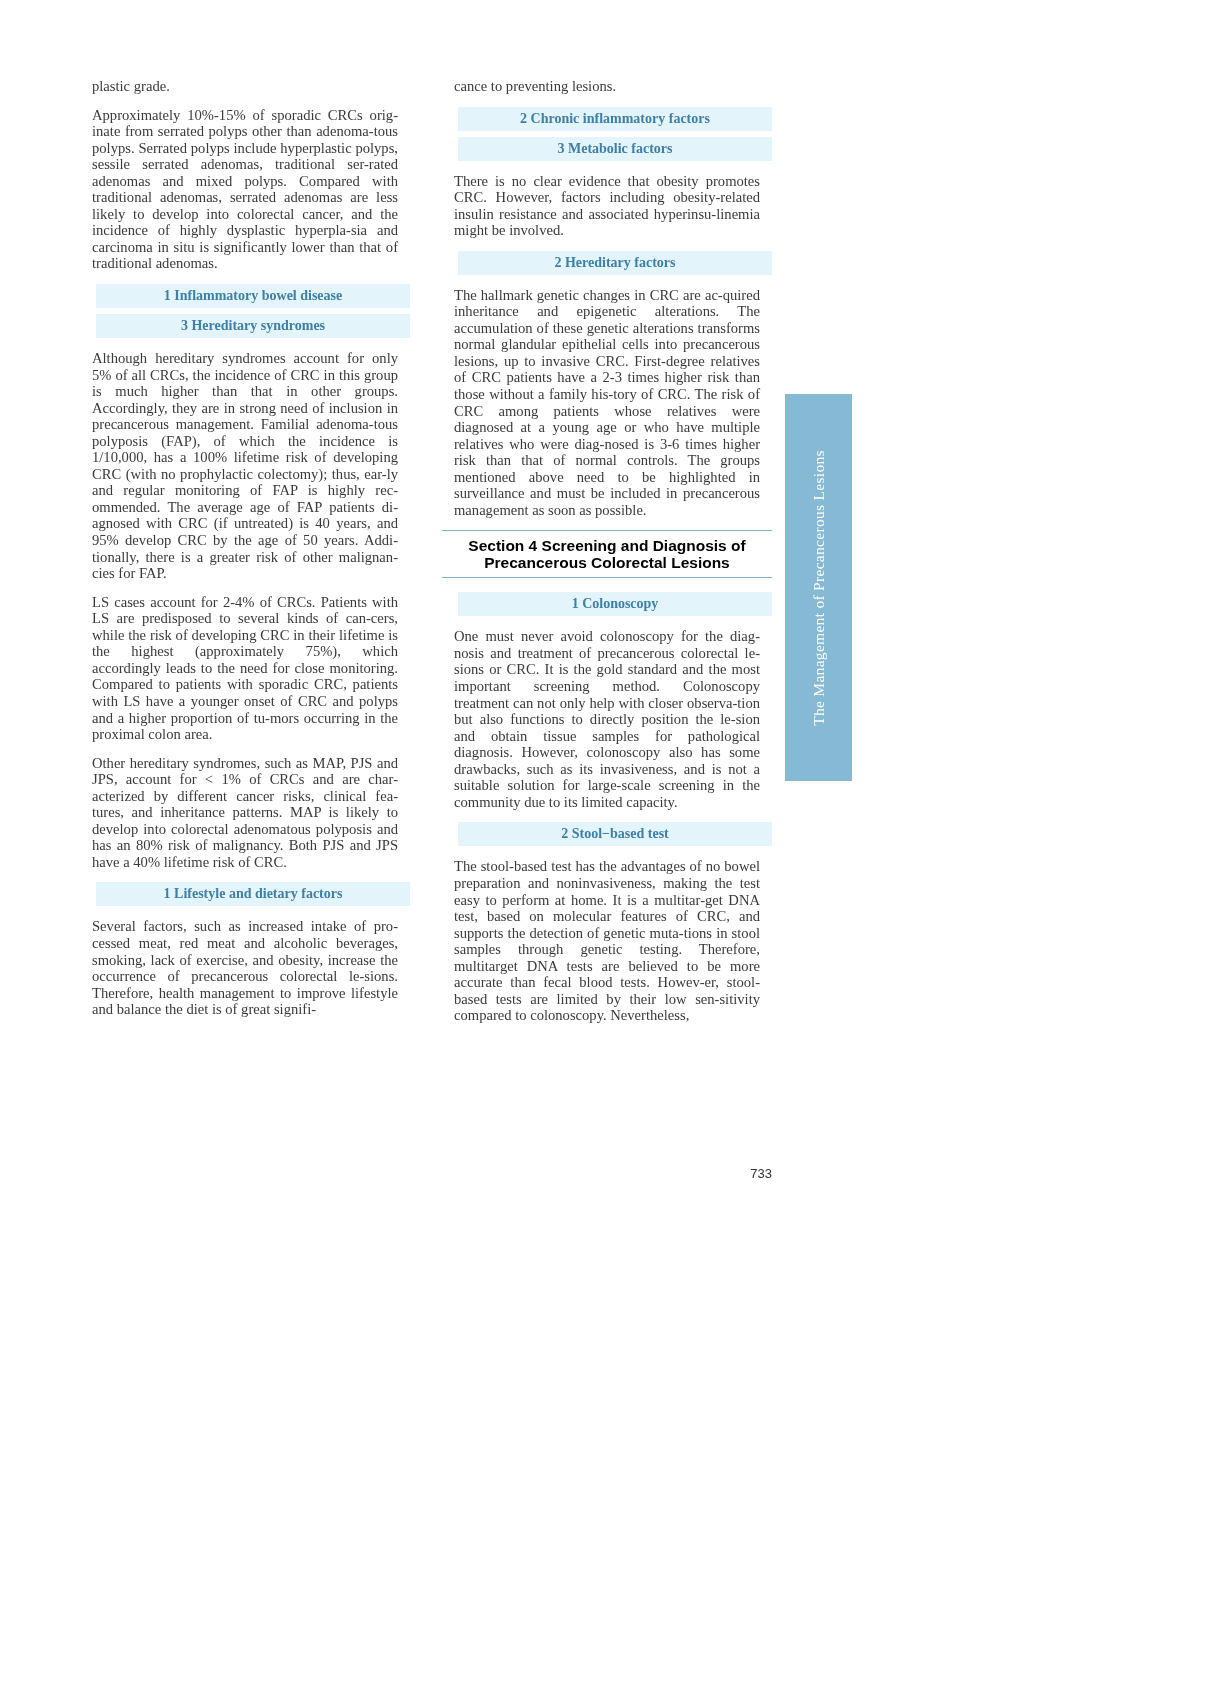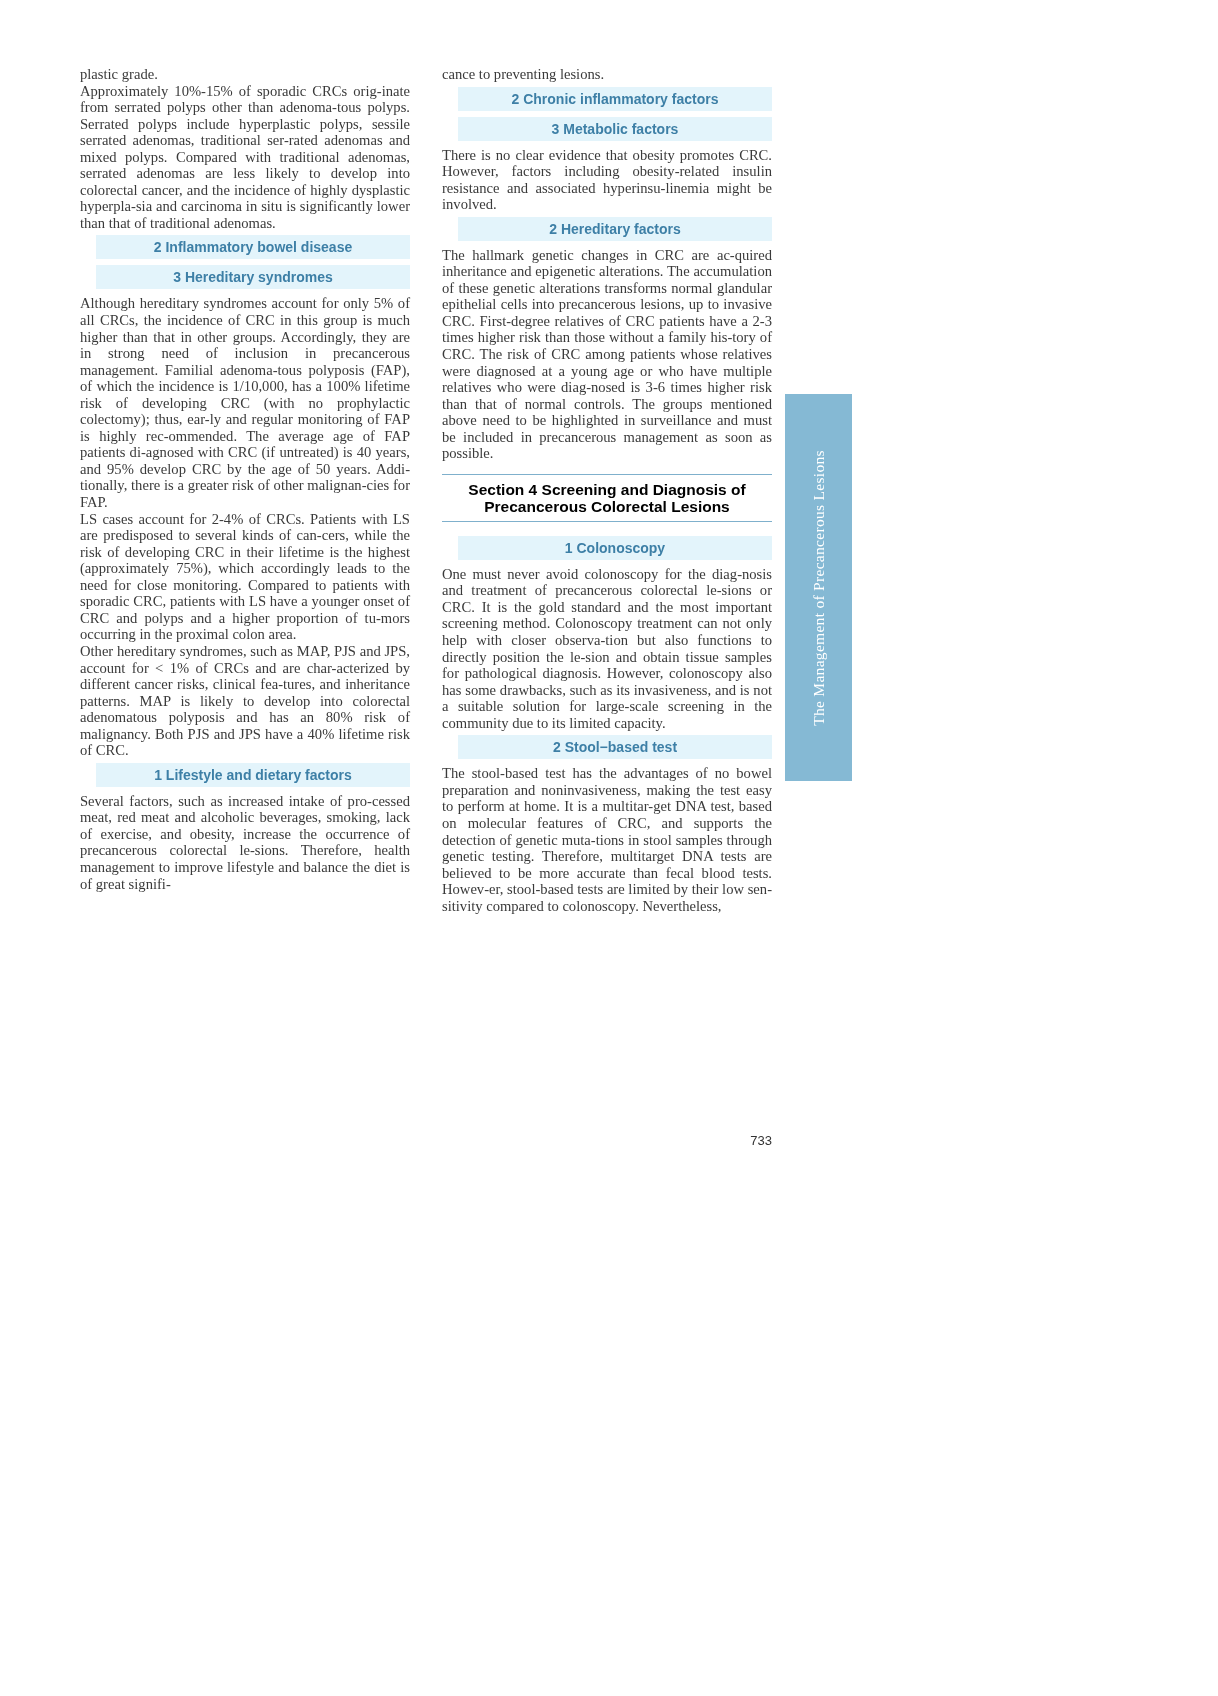--- a/index.html
+++ b/index.html
@@ -1,33 +1,33 @@
 <!DOCTYPE html>
 <html><head>
 <meta charset="utf-8">
 <style>
   html, body { margin:0; padding:0; background:#ffffff; }
   body { width:1218px; height:1696px; position:relative; overflow:hidden; }
   .col { position:absolute; top:66px; width:330px; font-family:"Liberation Serif", serif; font-size:14.6px; line-height:16.55px; color:#3a3a3a; }
   .col.left { left:80px; }
   .col.right { left:442px; }
-  .col p { margin:0; text-align:justify; text-align-last:left; hyphens:manual; }
-  .subhead { background:#e3f4fb; color:#3d7fa6; font-family:Liberation Sans, sans-serif; font-weight:bold; font-size:14px; text-align:center; height:24px; line-height:24px; margin:4px 0 6px 16px; }
+  .col p { margin:12px; text-align:justify; text-align-last:left; hyphens:manual; }
+  .subhead { background:#e3f4fb; color:#3d7fa6; font-family:Liberation Serif, serif; font-weight:bold; font-size:14px; text-align:center; height:24px; line-height:24px; margin:4px 0 6px 16px; }
   .section { border-top:1.5px solid #7fb0cc; border-bottom:1.5px solid #7fb0cc; color:#000000; font-family:"Liberation Sans", sans-serif; font-weight:bold; font-size:15.5px; line-height:17px; text-align:center; padding:6px 0 6px 0; margin:12px 0 14px 0; }
   .side-tab { position:absolute; left:785px; top:394px; width:67px; height:387px; background:#85b9d4; }
   .side-tab span { position:absolute; left:50%; top:50%; transform:translate(-50%,-50%) rotate(-90deg); white-space:nowrap; color:#ffffff; font-family:"Liberation Serif", serif; font-size:15.5px; letter-spacing:0.3px; }
-  .page-num { position:absolute; left:740px; top:1133px; width:32px; text-align:right; font-family:"Liberation Sans", sans-serif; font-size:13px; color:#333; }
+  .page-num { position:absolute; left:740px; top:1166px; width:32px; text-align:right; font-family:"Liberation Sans", sans-serif; font-size:13px; color:#333; }
 </style>
 </head>
 <body>
 
 <div class="col left">
   <p>plastic grade.</p>
   <p>Approximately 10%-15% of sporadic CRCs orig-inate from serrated polyps other than adenoma-tous polyps. Serrated polyps include hyperplastic polyps, sessile serrated adenomas, traditional ser-rated adenomas and mixed polyps. Compared with traditional adenomas, serrated adenomas are less likely to develop into colorectal cancer, and the incidence of highly dysplastic hyperpla-sia and carcinoma in situ is significantly lower than that of traditional adenomas.</p>
-  <div class="subhead">2 Inflammatory bowel disease</div>
+  <div class="subhead">1 Inflammatory bowel disease</div>
   <div class="subhead">3 Hereditary syndromes</div>
   <p>Although hereditary syndromes account for only 5% of all CRCs, the incidence of CRC in this group is much higher than that in other groups. Accordingly, they are in strong need of inclusion in precancerous management. Familial adenoma-tous polyposis (FAP), of which the incidence is 1/10,000, has a 100% lifetime risk of developing CRC (with no prophylactic colectomy); thus, ear-ly and regular monitoring of FAP is highly rec-ommended. The average age of FAP patients di-agnosed with CRC (if untreated) is 40 years, and 95% develop CRC by the age of 50 years. Addi-tionally, there is a greater risk of other malignan-cies for FAP.</p>
   <p>LS cases account for 2-4% of CRCs. Patients with LS are predisposed to several kinds of can-cers, while the risk of developing CRC in their lifetime is the highest (approximately 75%), which accordingly leads to the need for close monitoring. Compared to patients with sporadic CRC, patients with LS have a younger onset of CRC and polyps and a higher proportion of tu-mors occurring in the proximal colon area.</p>
   <p>Other hereditary syndromes, such as MAP, PJS and JPS, account for &lt; 1% of CRCs and are char-acterized by different cancer risks, clinical fea-tures, and inheritance patterns. MAP is likely to develop into colorectal adenomatous polyposis and has an 80% risk of malignancy. Both PJS and JPS have a 40% lifetime risk of CRC.</p>
   <div class="subhead">1 Lifestyle and dietary factors</div>
   <p>Several factors, such as increased intake of pro-cessed meat, red meat and alcoholic beverages, smoking, lack of exercise, and obesity, increase the occurrence of precancerous colorectal le-sions. Therefore, health management to improve lifestyle and balance the diet is of great signifi-</p>
 </div>
 
 <div class="col right">
   <p>cance to preventing lesions.</p>

